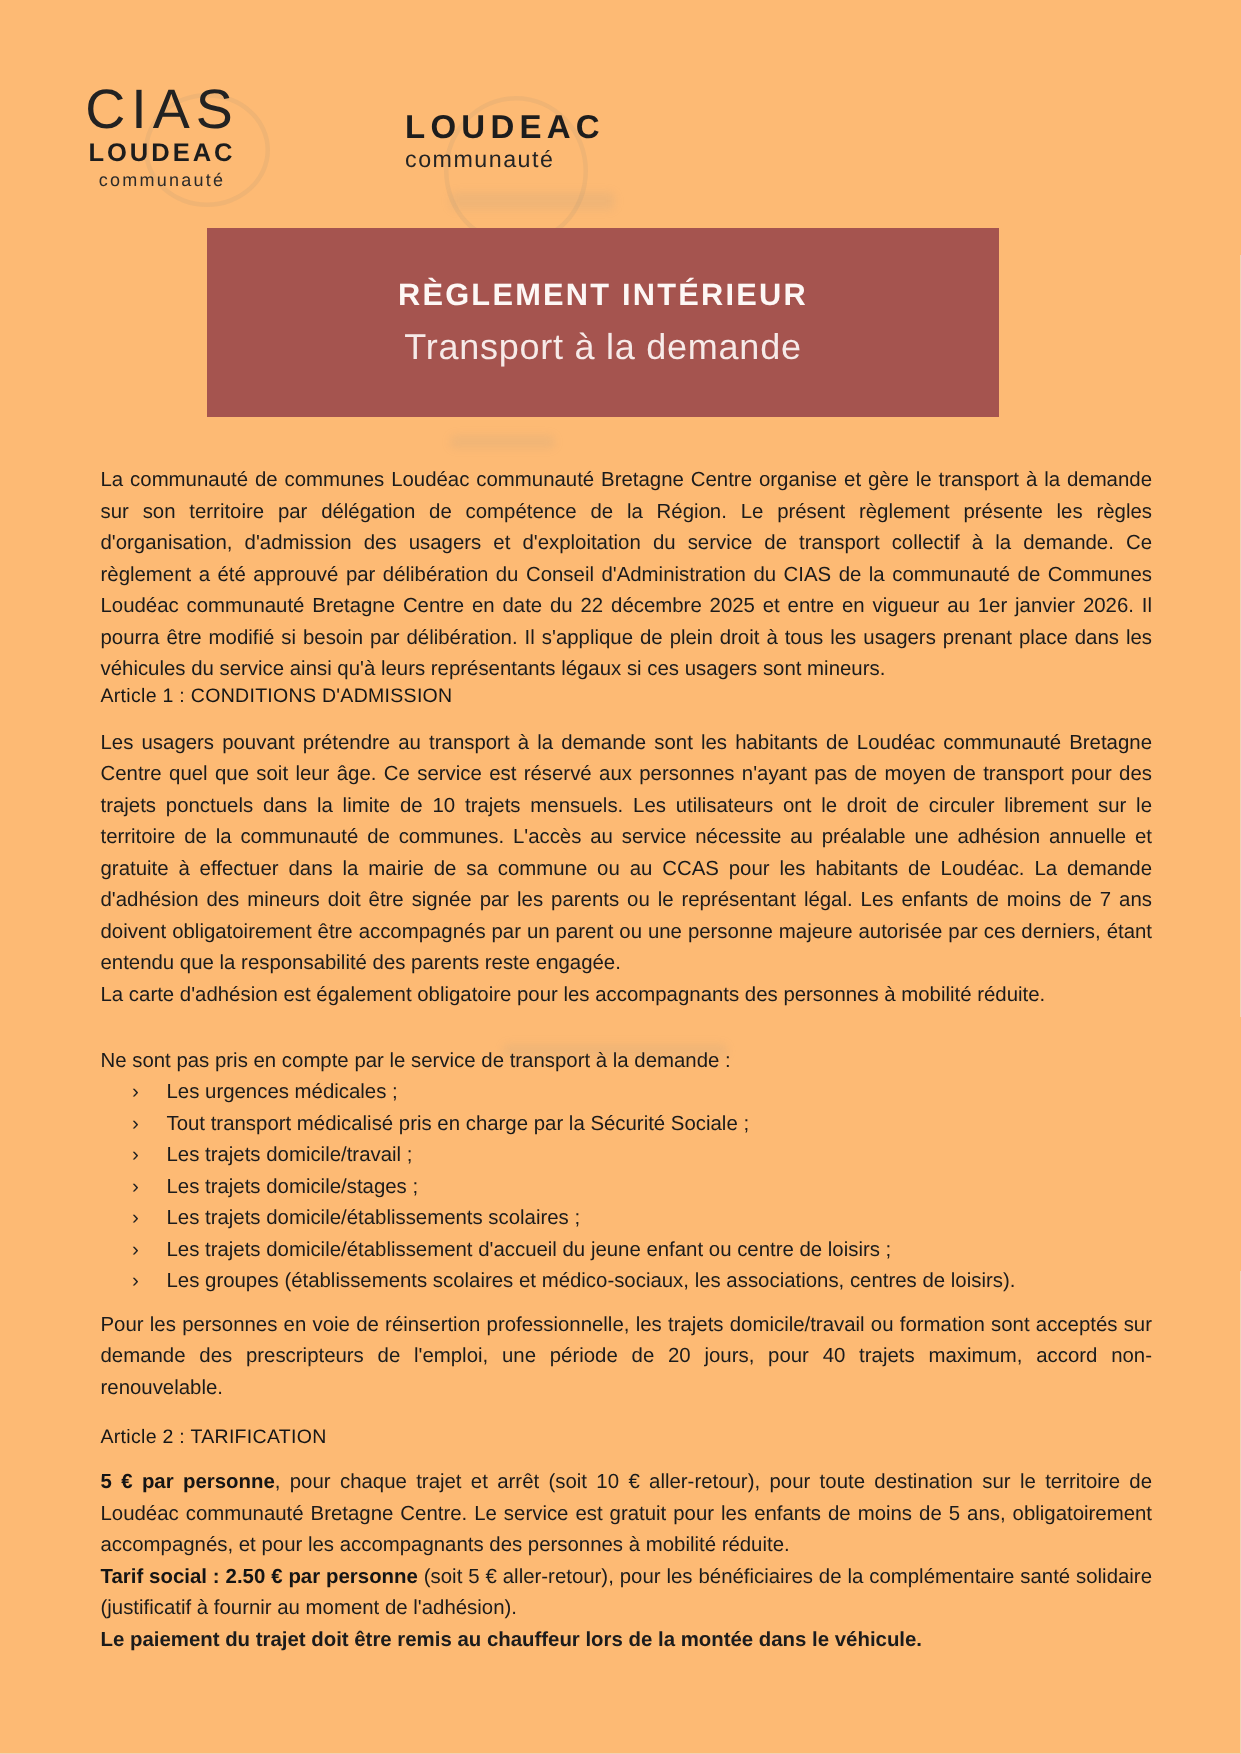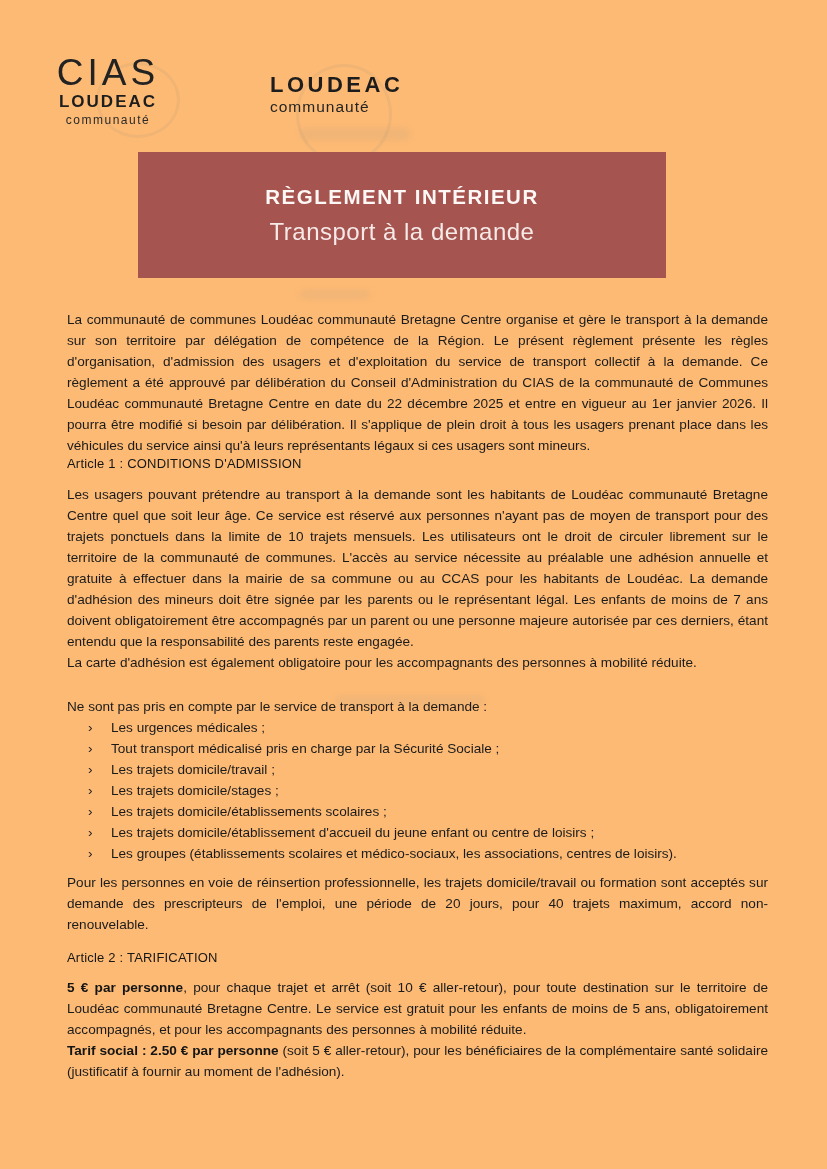--- a/index.html
+++ b/index.html
@@ -123,15 +123,16 @@
           <span>Les groupes (établissements scolaires et médico-sociaux, les associations, centres de loisirs).</span>
         </li>
     </ul>
 
     <p class="p-reinsertion">Pour les personnes en voie de réinsertion professionnelle, les trajets domicile/travail ou formation sont acceptés sur demande des prescripteurs de l'emploi, une période de 20 jours, pour 40 trajets maximum, accord non-renouvelable.</p>
 
     <div class="article-heading h-article2">Article 2 : TARIFICATION</div>
 
     <p class="tight"><b class="inline-bold">5 € par personne</b><span>, pour chaque trajet et arrêt (soit 10 € aller-retour), pour toute destination sur le territoire de Loudéac communauté Bretagne Centre. Le service est gratuit pour les enfants de moins de 5 ans, obligatoirement accompagnés, et pour les accompagnants des personnes à mobilité réduite.</span></p>
     <p class="tight"><b class="inline-bold">Tarif social : 2.50 € par personne</b><span> (soit 5 € aller-retour), pour les bénéficiaires de la complémentaire santé solidaire (justificatif à fournir au moment de l'adhésion).</span></p>
+    <p class="tight bold-line">Le paiement du trajet doit être remis au chauffeur lors de la montée dans le véhicule.</p>
 
   </div>
 </div>
 
 </body></html>

